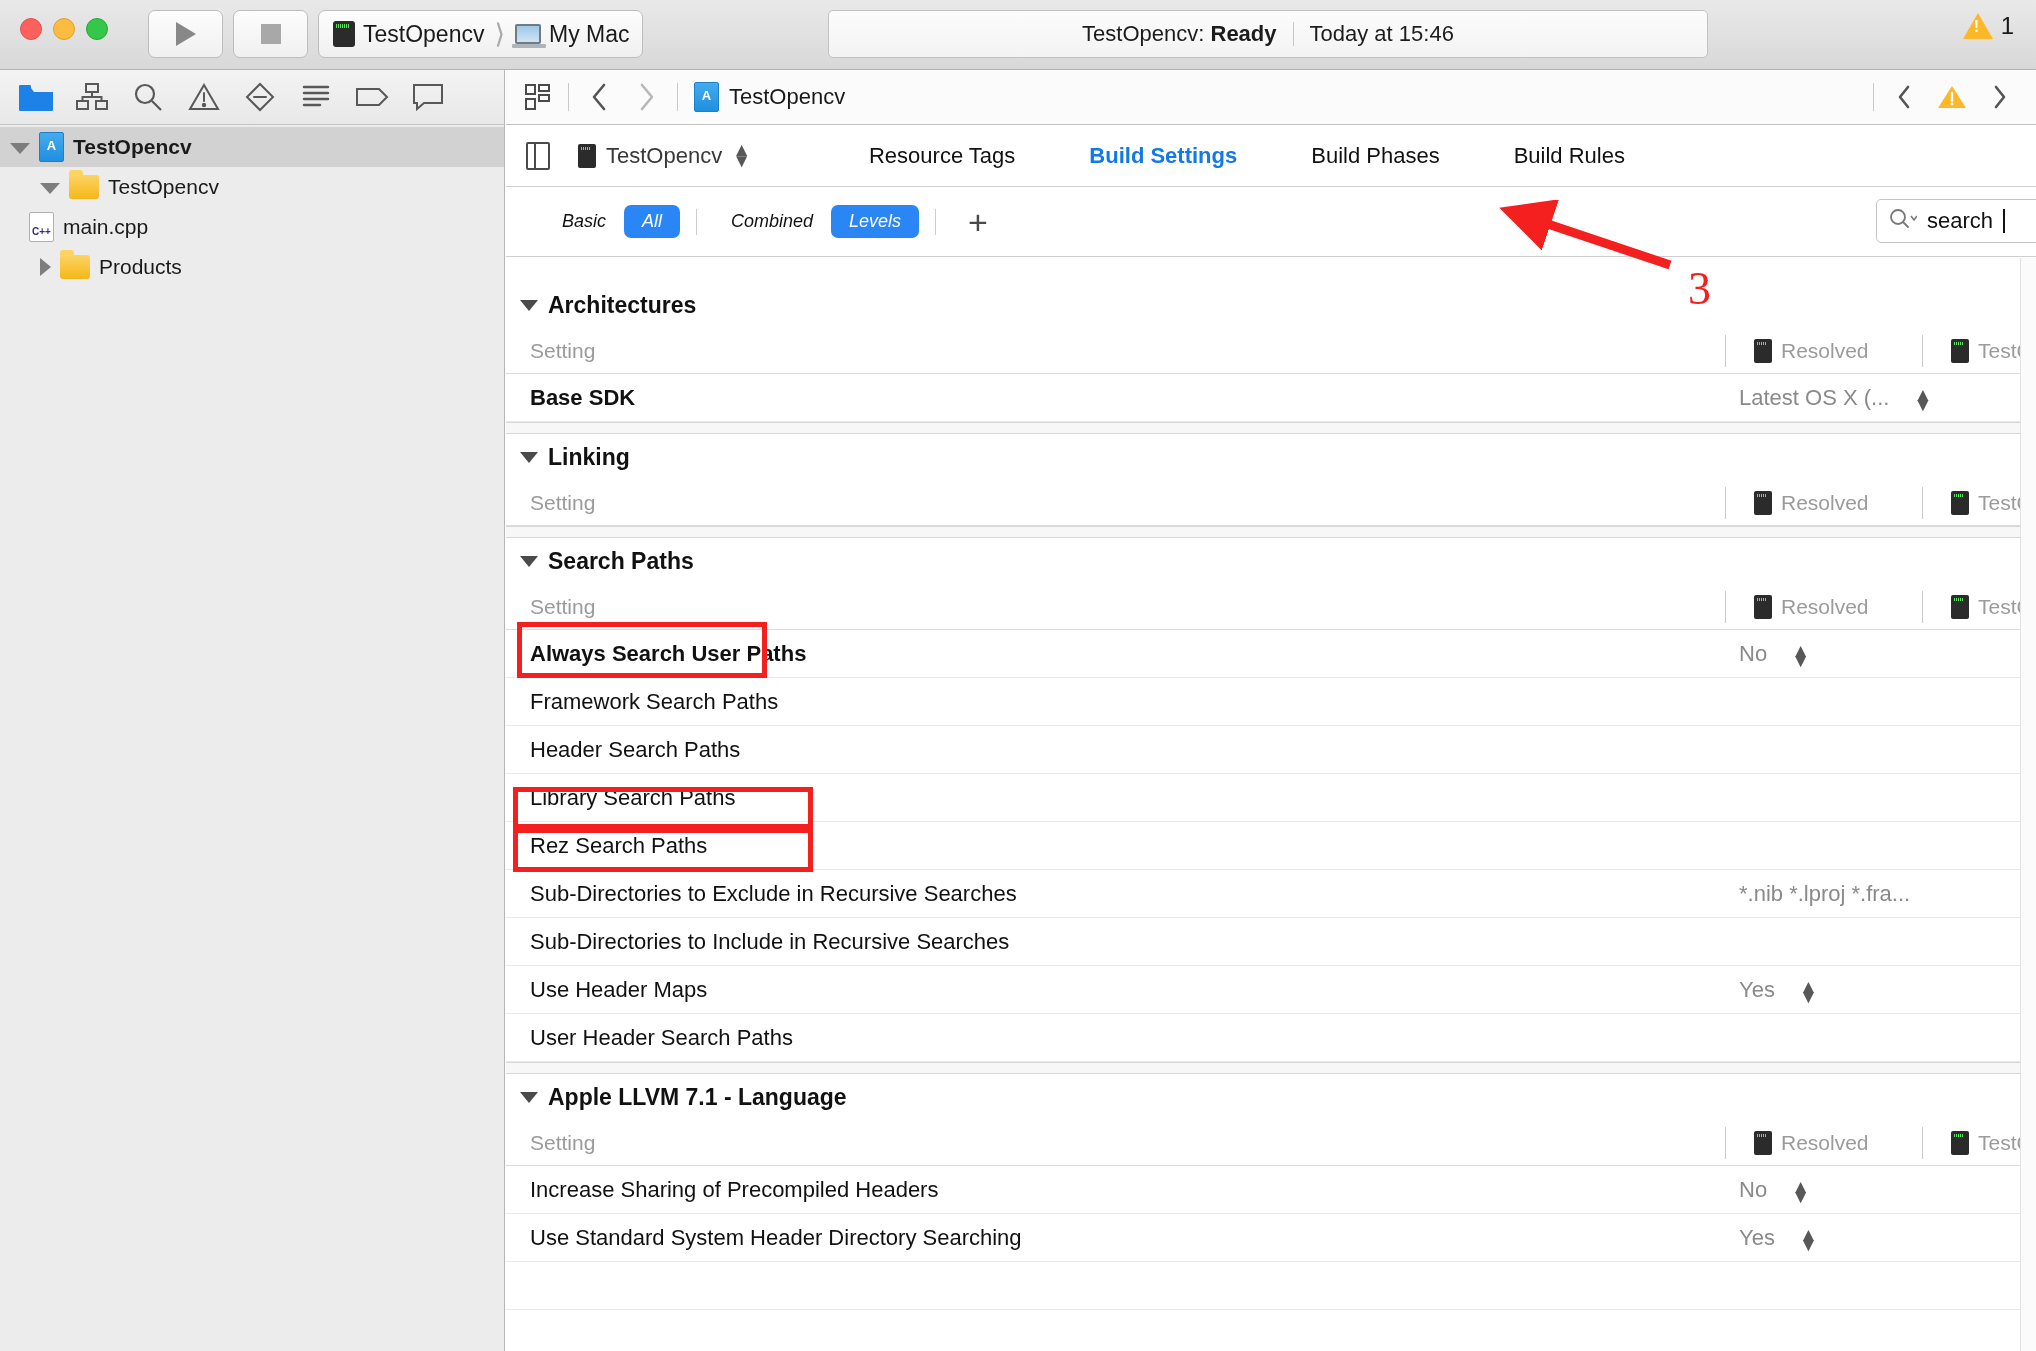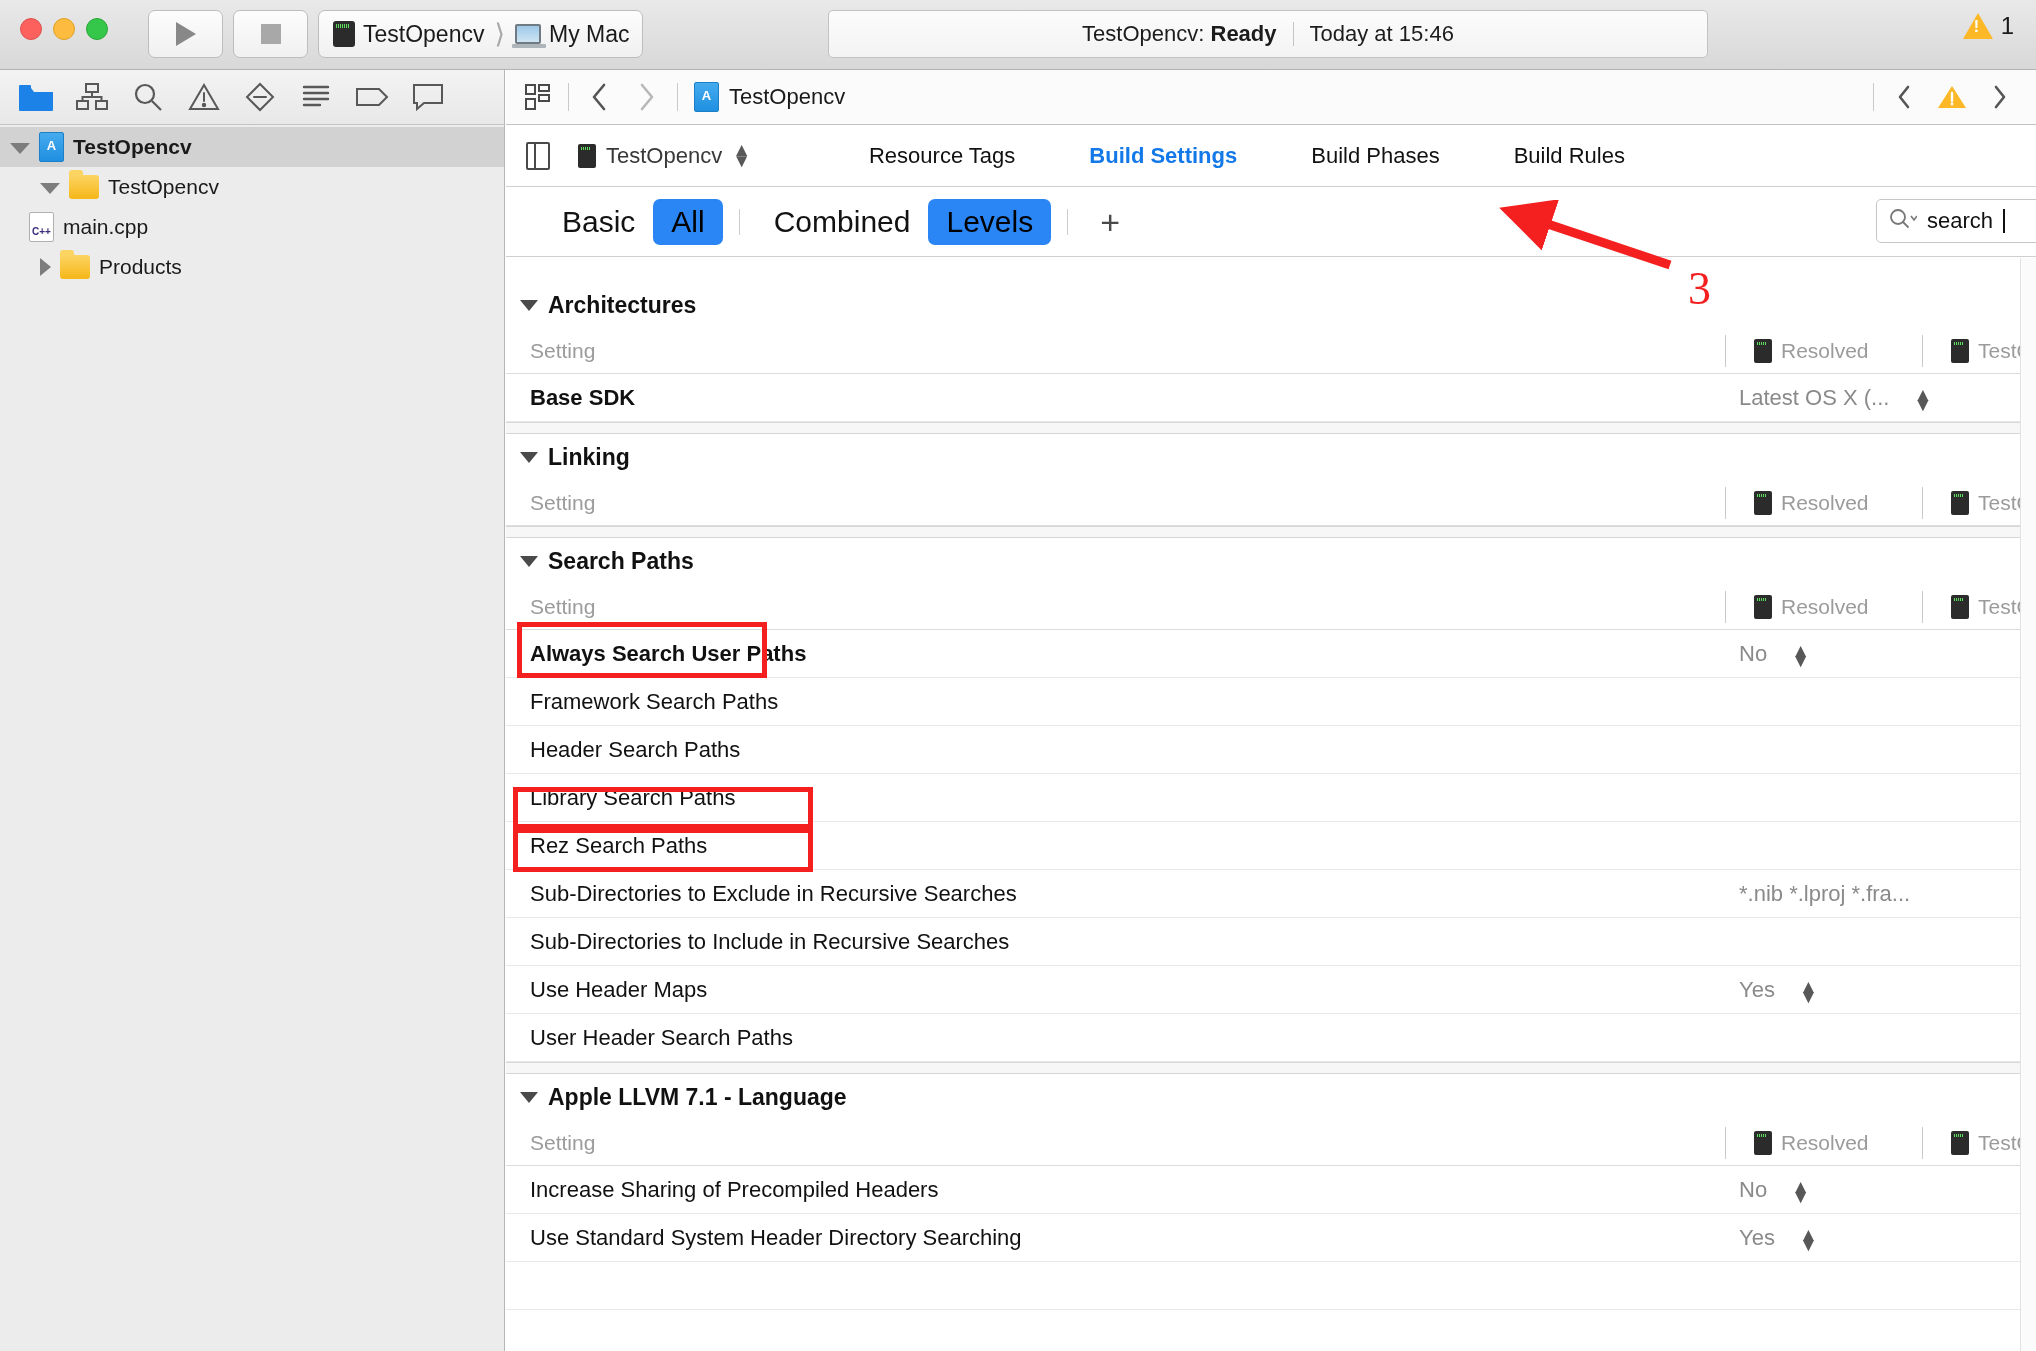--- a/index.html
+++ b/index.html
@@ -171,23 +171,23 @@
   .tab {
     font-size: 22px; color: #111; white-space: nowrap;
   }
   .tab.active { color: #1479e8; font-weight: bold; }
 
   .filter-row {
     height: 70px; display: flex; align-items: center;
     border-bottom: 1px solid #cfcfcf; background: #fff; position: relative;
   }
   .fbtn {
-    font-size: 30px; color: #121212; padding: 6px 18px; border-radius: 7px;
-  }
-  .fbtn.on { background: #2b86f5; color: #000000; }
+    font-size: 18px; color: #121212; padding: 6px 18px; border-radius: 7px; font-style: italic;
+  }
+  .fbtn.on { background: #2b86f5; color: #ffffff; }
   .fsep { width: 1px; height: 26px; background: #cdcdcd; margin: 0 16px; }
   .plus {
     font-size: 34px; color: #4a4a4a; font-weight: 300; line-height: 1; margin-left: 16px;
   }
   .search-wrap {
     position: absolute; left: 1370px; top: 12px; width: 648px; height: 44px;
     border: 1px solid #c6c6c6; border-radius: 5px; background: #fff;
     display: flex; align-items: center; padding: 0 12px; gap: 10px;
   }
   .search-val { font-size: 22px; color: #111; }

